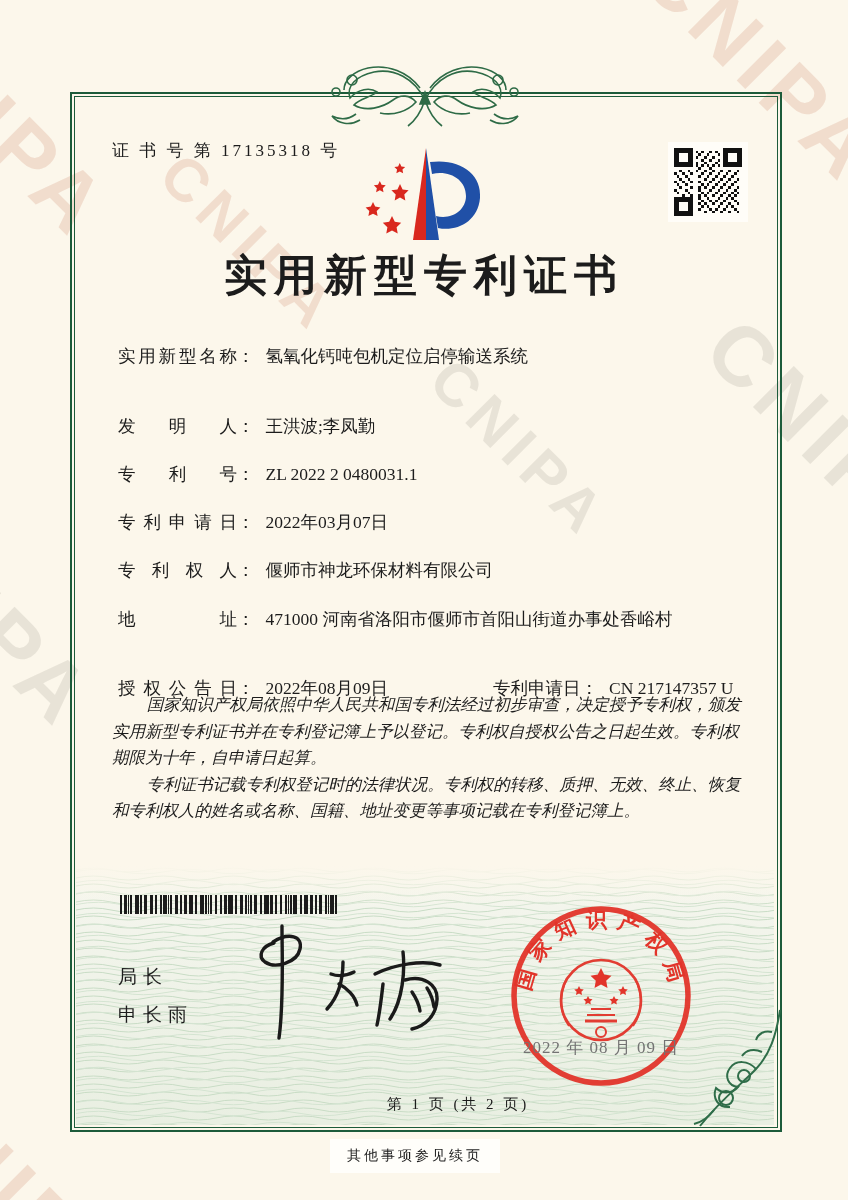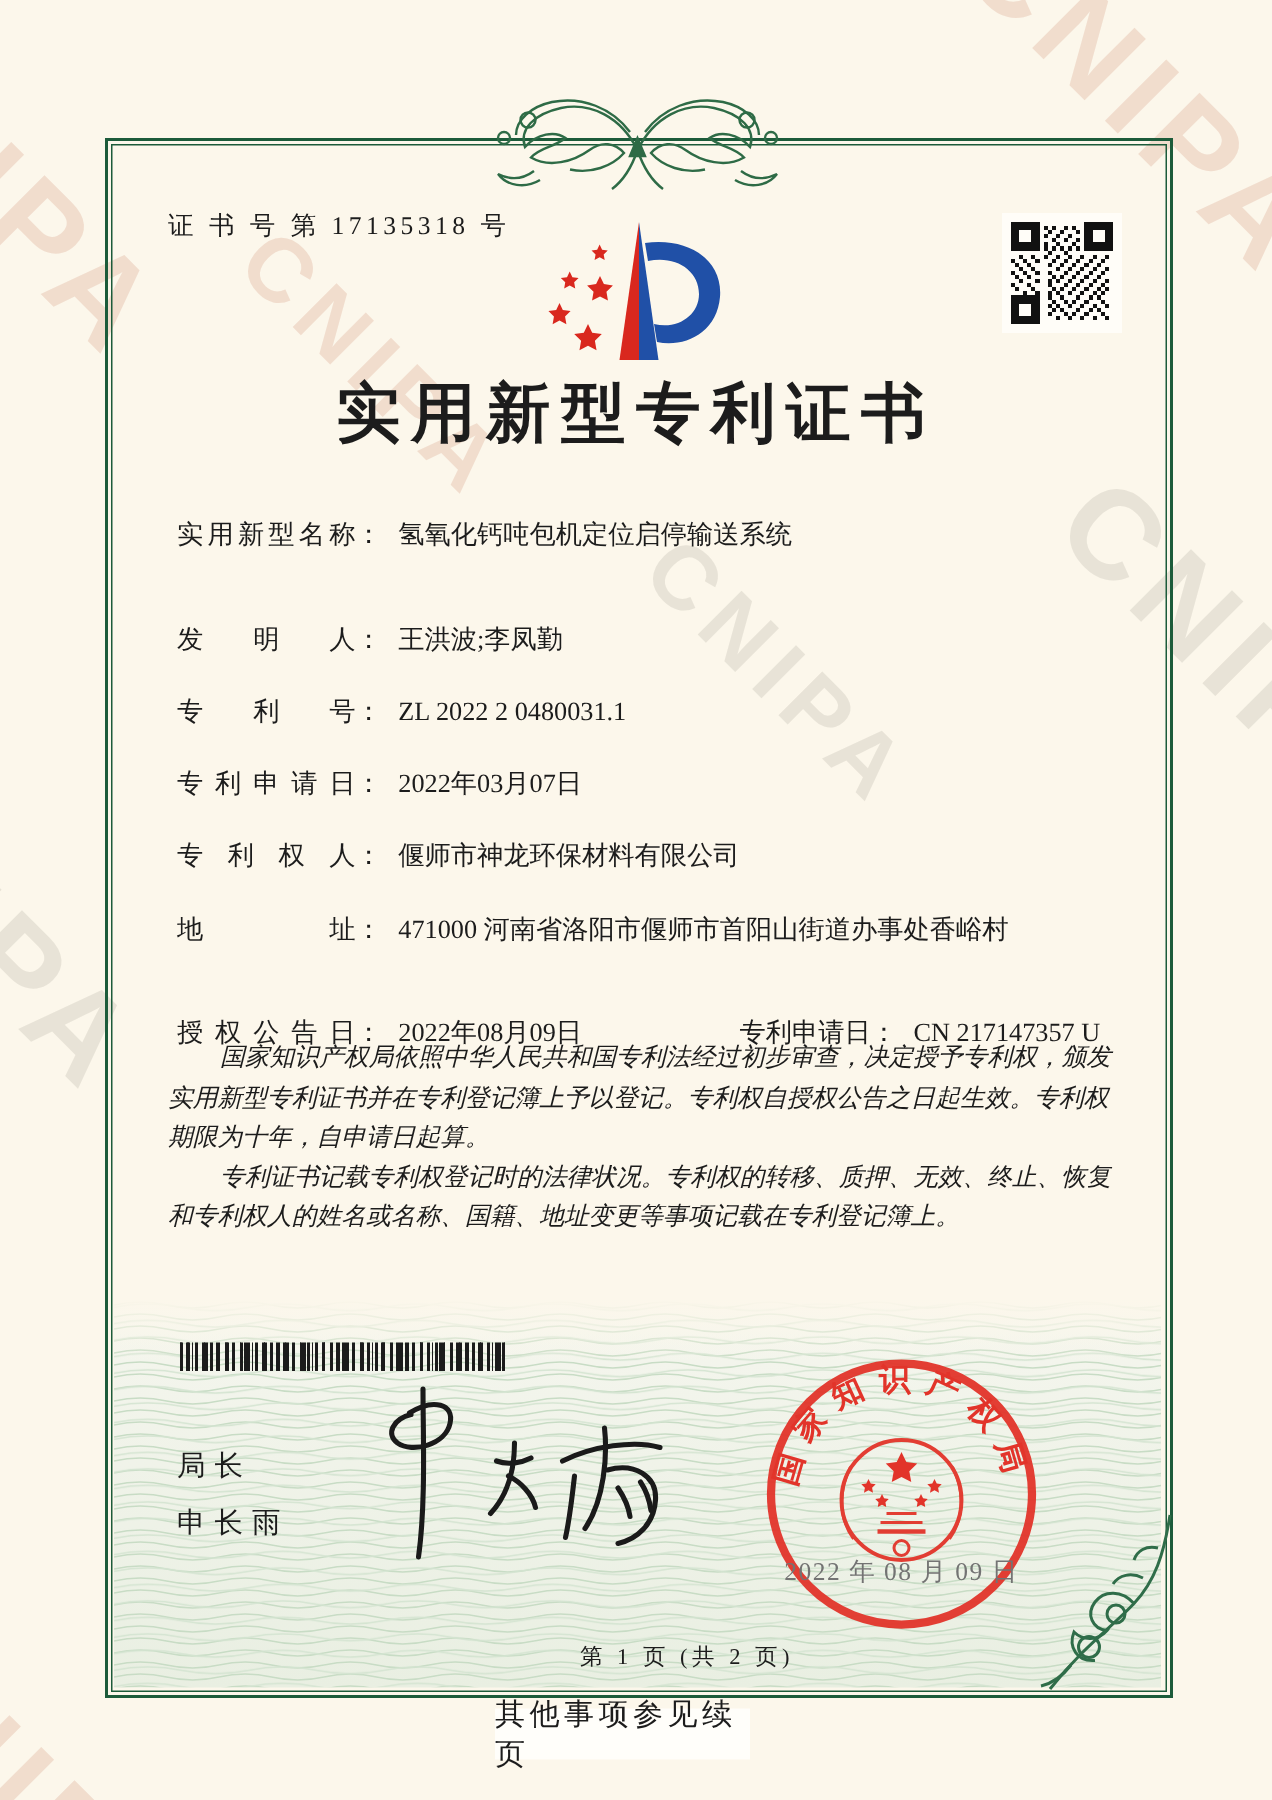--- a/index.html
+++ b/index.html
@@ -70,21 +70,21 @@
     position:absolute; left:515px; top:1036px; width:172px; text-align:center;
     font-size:17px; letter-spacing:1px; color:#737373; white-space:nowrap;
   }
   .page-info{
     position:absolute; left:70px; top:1095px; width:776px; text-align:center;
     font-size:15px; letter-spacing:3px;
   }
   .continuation{
     position:absolute; left:330px; top:1139px; width:170px; height:34px;
     background:#fffefa; display:flex; align-items:center; justify-content:center;
-    font-size:20px; letter-spacing:3px;
+    font-size:14px; letter-spacing:3px;
   }
   .ornament-top{position:absolute; left:300px; top:58px;}
   .ornament-corner{position:absolute; left:688px; top:1006px;}
 </style>
 </head>
 <body>
 
 <div class="page">
 
   <span class="wm wm-big wm-pink" style="left:-80px; top:-20px;">CNIPA</span>

